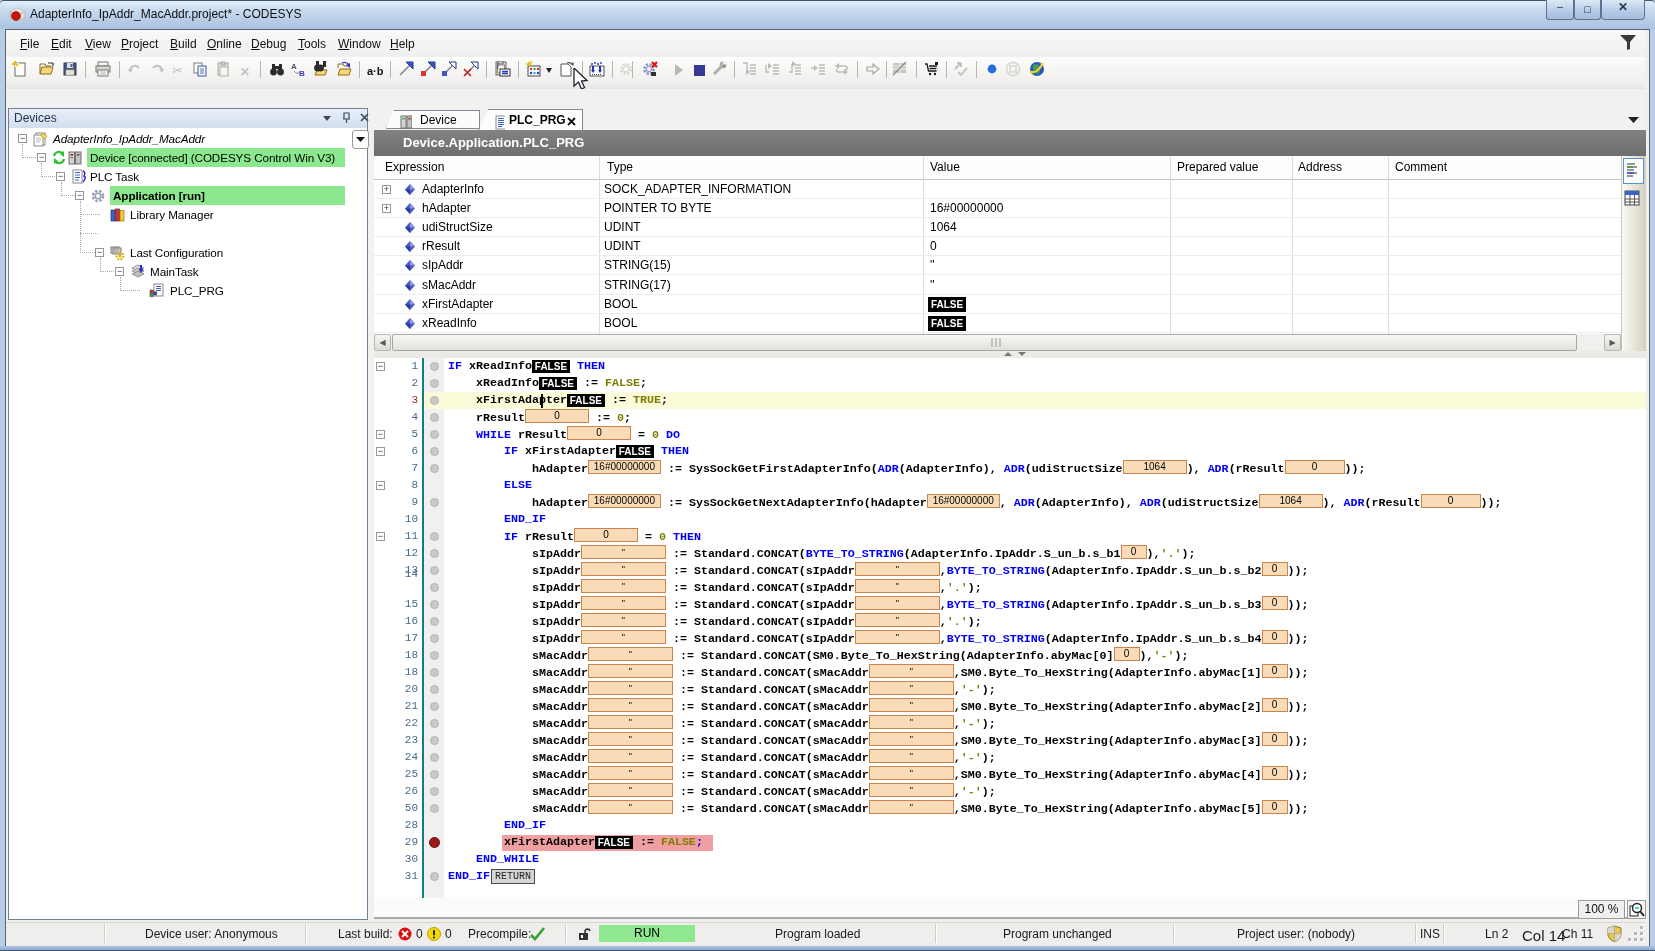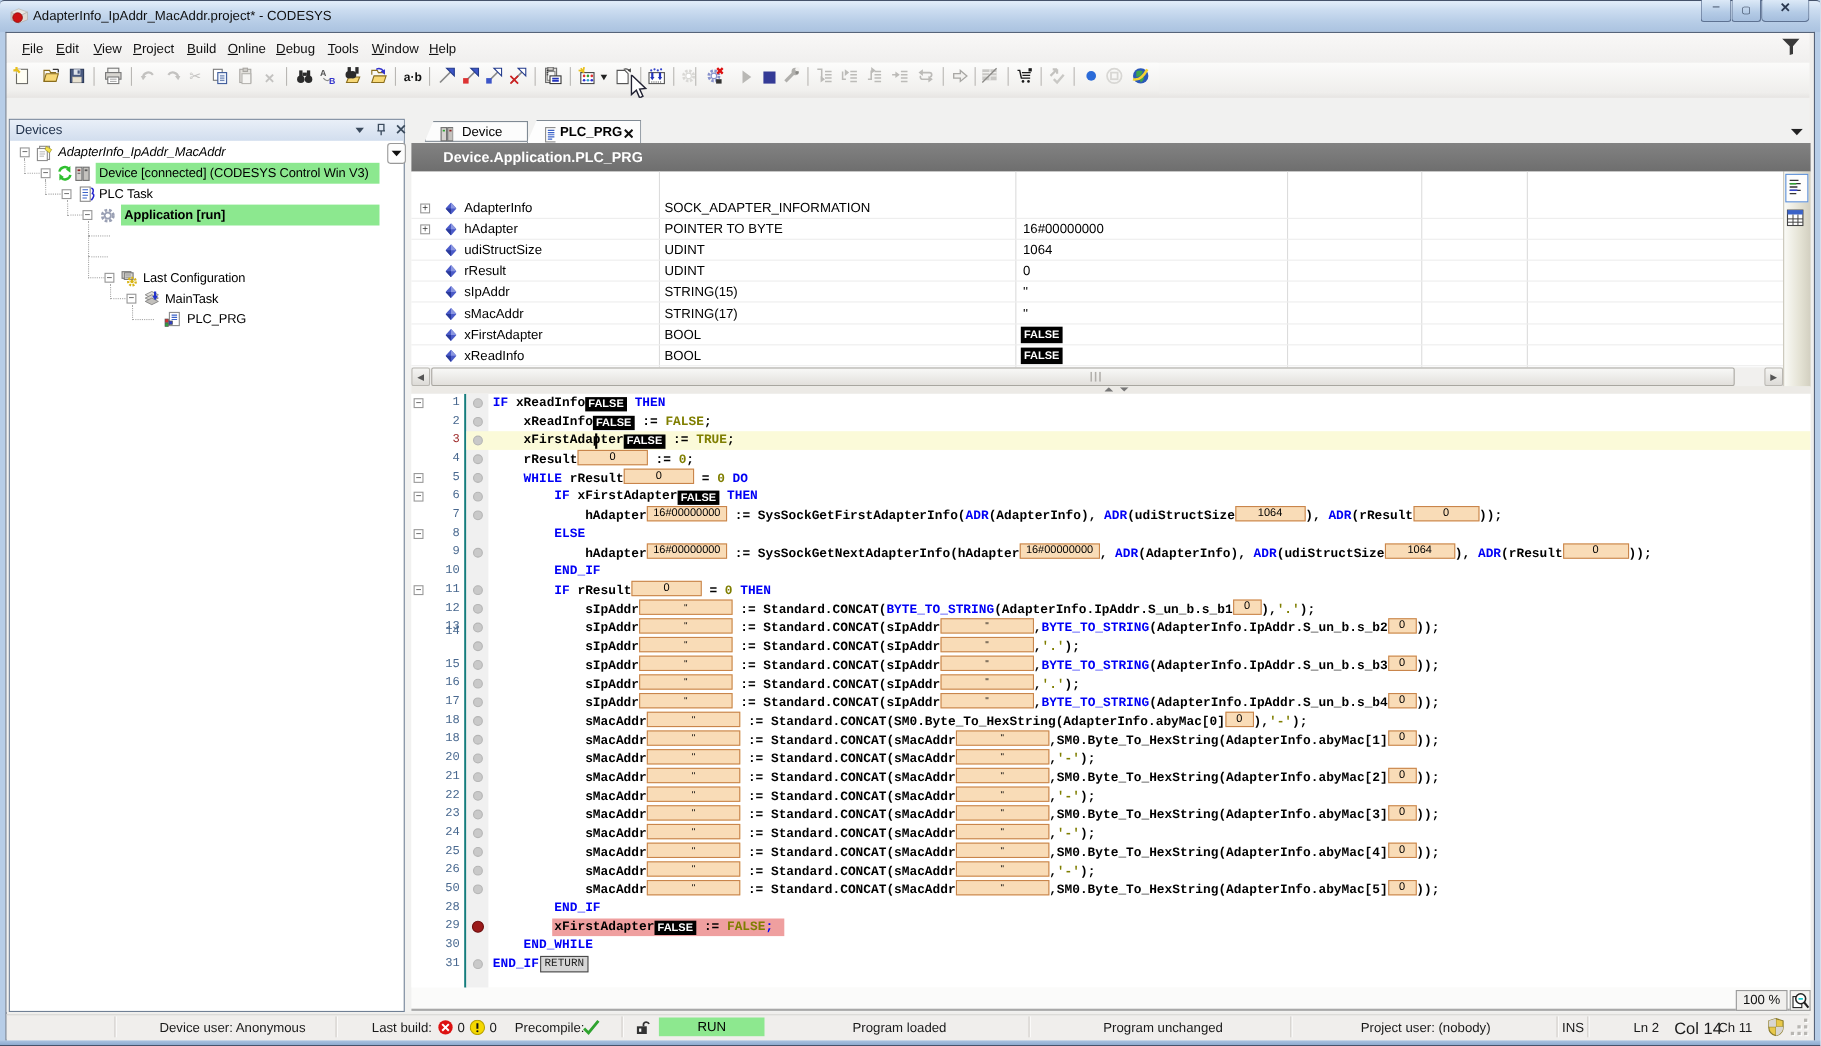--- a/index.html
+++ b/index.html
@@ -376,20 +376,30 @@
       <span style="position:absolute;left:81px;top:0;width:16px;height:16px">
         <svg width="16" height="16" style="position:absolute;top:2px">
           <circle cx="8" cy="8" r="5" fill="none" stroke="#9aA0b4" stroke-width="2.6" stroke-dasharray="2.4 1.6"></circle>
           <circle cx="8" cy="8" r="3.6" fill="#9aa0b4"></circle>
           <circle cx="8" cy="8" r="2" fill="#fff"></circle>
         </svg>
       </span>
       <span class="hl-green" style="position:absolute;left:101px;top:0;width:235px;height:19px"></span>
       <span style="position:absolute;left:104px;font-weight:bold;z-index:2">Application [run]</span>
     </div>
+<div class="trow" style="left:0;top:77px;width:358px">
+      <span style="position:absolute;left:101px;top:0;width:16px;height:16px">
+        <svg width="16" height="16" style="position:absolute;top:2px">
+          <rect x="1" y="3" width="4" height="11" fill="#3a62c8" stroke="#22357a" stroke-width="0.7"></rect>
+          <rect x="5.5" y="2" width="4" height="12" fill="#cc3333" stroke="#701c1c" stroke-width="0.7"></rect>
+          <rect x="10" y="3.5" width="4" height="10.5" fill="#f0d030" stroke="#8a7a14" stroke-width="0.7"></rect>
+        </svg>
+      </span>
+      <span style="position:absolute;left:121px">Library Manager</span>
+    </div>
 <div class="trow" style="left:0;top:115px;width:358px">
       <div class="exp" style="left:86px;top:5px">−</div>
       <span style="position:absolute;left:101px;top:0;width:16px;height:16px">
         <svg width="16" height="16" style="position:absolute;top:2px">
           <rect x="1" y="2" width="8" height="6" fill="#e8e6e2" stroke="#777"></rect>
           <rect x="3" y="3" width="8" height="6" fill="#d8d6d2" stroke="#777"></rect>
           <path d="M4,5 h5 M4,7 h5" stroke="#888" stroke-width="0.8"></path>
           <circle cx="10" cy="11" r="3.4" fill="none" stroke="#d8b414" stroke-width="2.2" stroke-dasharray="1.8 1.2"></circle>
           <circle cx="10" cy="11" r="1.6" fill="#d8b414"></circle>
         </svg>
@@ -459,20 +469,28 @@
     <span style="position:absolute;left:29px;top:3px;font-weight:bold">PLC_PRG</span>
     <svg style="position:absolute;left:87px;top:7px" width="9" height="9">
       <path d="M1,1 L8,8 M8,1 L1,8" stroke="#111" stroke-width="1.8"></path>
     </svg>
   </div>
 <svg class="abs" style="left:1628px;top:117px" width="12" height="7">
     <polygon points="0,0 11,0 5.5,6" fill="#222"></polygon>
   </svg>
 <div id="crumb" class="abs"><span style="margin-left:29px">Device.Application.PLC_PRG</span></div>
 <div id="wtable" class="abs">
+<div id="whead">
+      <span style="position:absolute;left:11px;top:4px">Expression</span>
+      <span style="position:absolute;left:233px;top:4px">Type</span>
+      <span style="position:absolute;left:556px;top:4px">Value</span>
+      <span style="position:absolute;left:803px;top:4px">Prepared value</span>
+      <span style="position:absolute;left:924px;top:4px">Address</span>
+      <span style="position:absolute;left:1021px;top:4px">Comment</span>
+    </div>
 <div class="wcol" style="left:225px"></div>
 <div class="wcol" style="left:549px"></div>
 <div class="wcol" style="left:796px"></div>
 <div class="wcol" style="left:918px"></div>
 <div class="wcol" style="left:1014px"></div>
 <div class="wrow" style="top:24px">
       <div class="wexp">+</div>
       <span class="vdiam"><svg width="10" height="11">
           <polygon points="5,0 10,5.5 5,11 0,5.5" fill="#4a5ac8"></polygon>
           <polygon points="5,0 10,5.5 5,5.5" fill="#8a96e0"></polygon>

